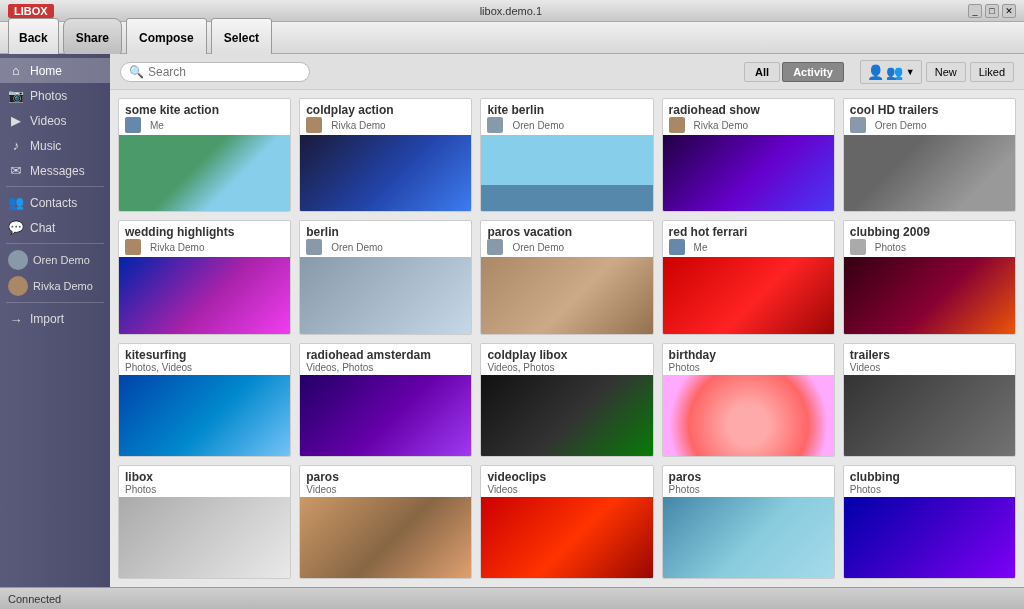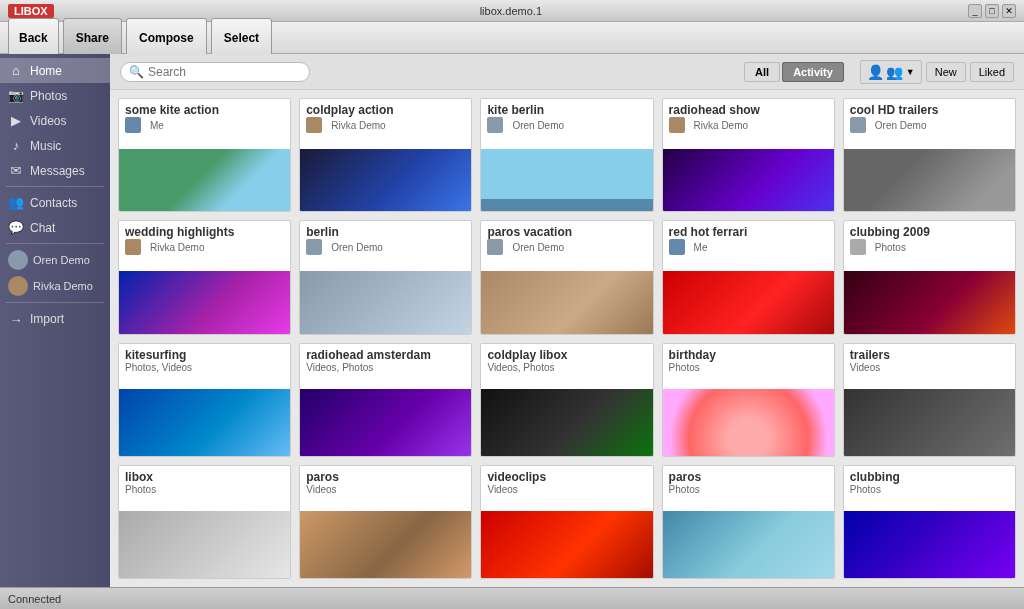--- a/index.html
+++ b/index.html
@@ -30,21 +30,21 @@
     .toolbar-btn {
       height: 40px;
       padding: 0 12px;
       background: linear-gradient(to bottom, #f5f5f5, #ddd);
       border: 1px solid #999;
       border-radius: 3px;
       cursor: pointer;
       font-size: 12px;
       font-weight: bold;
     }
-    .toolbar-btn.active { background: linear-gradient(to bottom, #ddd, #bbb); }
+    .toolbar-btn.active { background: linear-gradient(to bottom, #ddd, #bbb); border-radius: 8px; }
     #back-btn { padding: 0 10px; }
 
     
     #main { display: flex; height: calc(609px - 22px - 32px - 22px); }
 
     
     #sidebar {
       width: 110px;
       background: linear-gradient(to right, #5a5a7a, #4a4a6a);
       display: flex;
@@ -133,21 +133,21 @@
       align-content: start;
     }
     .album-card {
       background: white;
       border: 1px solid #ccc;
       border-radius: 2px;
       overflow: hidden;
       cursor: pointer;
     }
     .album-header {
-      padding: 4px 6px 16px;
+      padding: 4px 6px 2px;
     }
     .album-title { font-weight: bold; font-size: 12px; color: #333; }
     .album-owner { font-size: 10px; color: #666; display: flex; align-items: center; gap: 9px; }
     .owner-thumb { width: 16px; height: 16px; border-radius: 2px; background: #888; flex-shrink: 0; overflow: hidden; }
     .album-thumb {
       width: 100%;
       height: 100px;
       object-fit: cover;
       display: block;
       position: relative;

